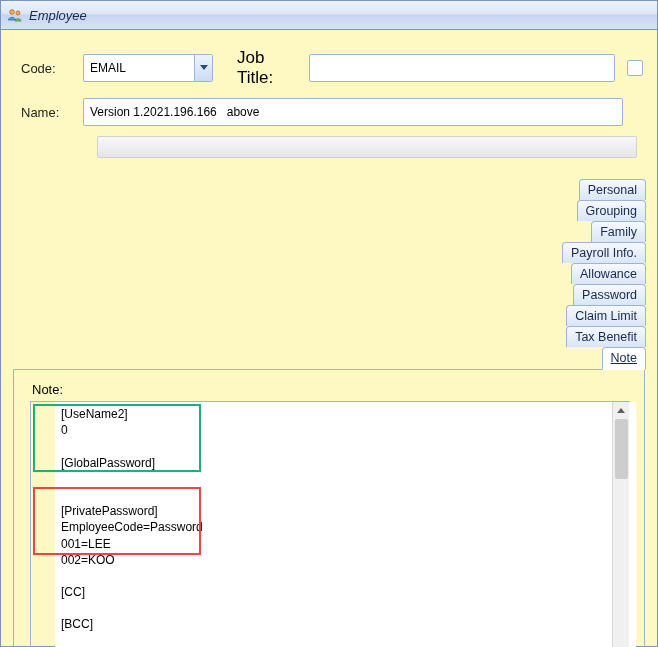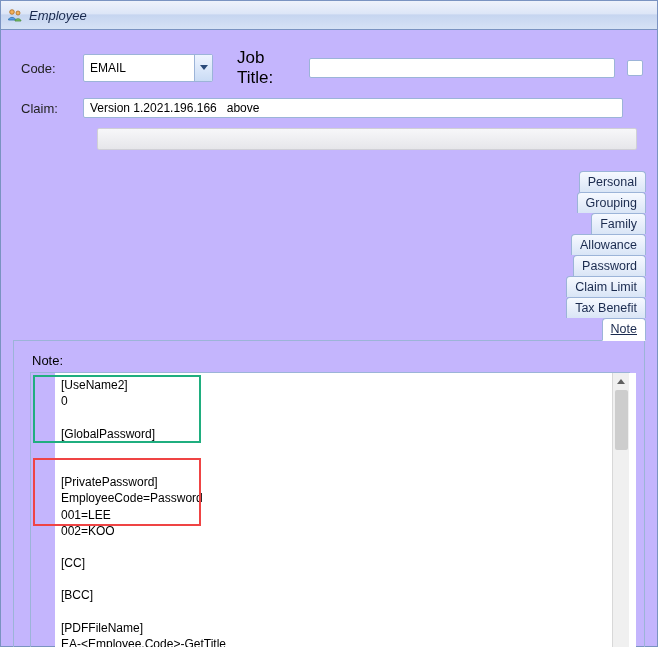--- a/index.html
+++ b/index.html
@@ -23,21 +23,21 @@
     font-style: italic;
   }
   .titlebar .app-icon svg { display: block; }
   .titlebar .title {
     color: #1a2a4e;
     font-size: 13px;
   }
   .window-body {
     border: 1px solid #7a93c1;
     border-top: none;
-    background: #c4b5fd;
+    background: #fef9c3;
     height: calc(647px - 30px);
     padding: 0;
   }
   .form-area {
     padding: 18px 14px 10px 20px;
   }
   .row {
     display: flex;
     align-items: center;
     margin-bottom: 10px;
@@ -69,21 +69,21 @@
     border-left: 1px solid #9cb4d8;
     display: flex;
     align-items: center;
     justify-content: center;
   }
   .combo .drop svg { display:block; }
   .jt-lbl { width: 66px; margin-left: 18px; font-size:17px;}
   .text-input {
     border: 1px solid #9cb4d8;
     border-radius: 2px;
-    height: 20px;
+    height: 28px;
     background: #fff;
     padding: 0 6px;
     font-size: 12px;
     font-family: inherit;
   }
   .job-title-input { flex: 1; min-width: 0; }
   .name-input { width: 540px; }
   .checkbox-stub {
     width: 16px; height: 16px;
     border: 1px solid #9cb4d8;
@@ -216,34 +216,35 @@
               <path d="M0 0 L8 0 L4 5 Z" fill="#2a4a7a"></path>
             </svg>
         </div>
       </div>
       <div class="jt-lbl">Job Title:</div>
       <input class="text-input job-title-input" value="" style="">
       <div class="checkbox-stub"></div>
     </div>
 
     <div class="row">
-      <div class="lbl">Claim:</div>
+      <div class="lbl">Name:</div>
       <input class="text-input name-input" value="Version 1.2021.196.166   above" style="">
     </div>
 
     <div class="row">
       <div class="gray-band"></div>
     </div>
   </div>
 
   <div class="tabs-wrap">
     <div class="tab-row">
       <div class="tab">Personal</div>
       <div class="tab">Grouping</div>
       <div class="tab">Family</div>
+      <div class="tab">Payroll Info.</div>
       <div class="tab">Allowance</div>
       <div class="tab">Password</div>
       <div class="tab">Claim Limit</div>
       <div class="tab">Tax Benefit</div>
       <div class="tab active">Note</div>
     </div>
 
     <div class="tab-content">
       <div class="note-lbl">Note:</div>
       <div class="note-container">

